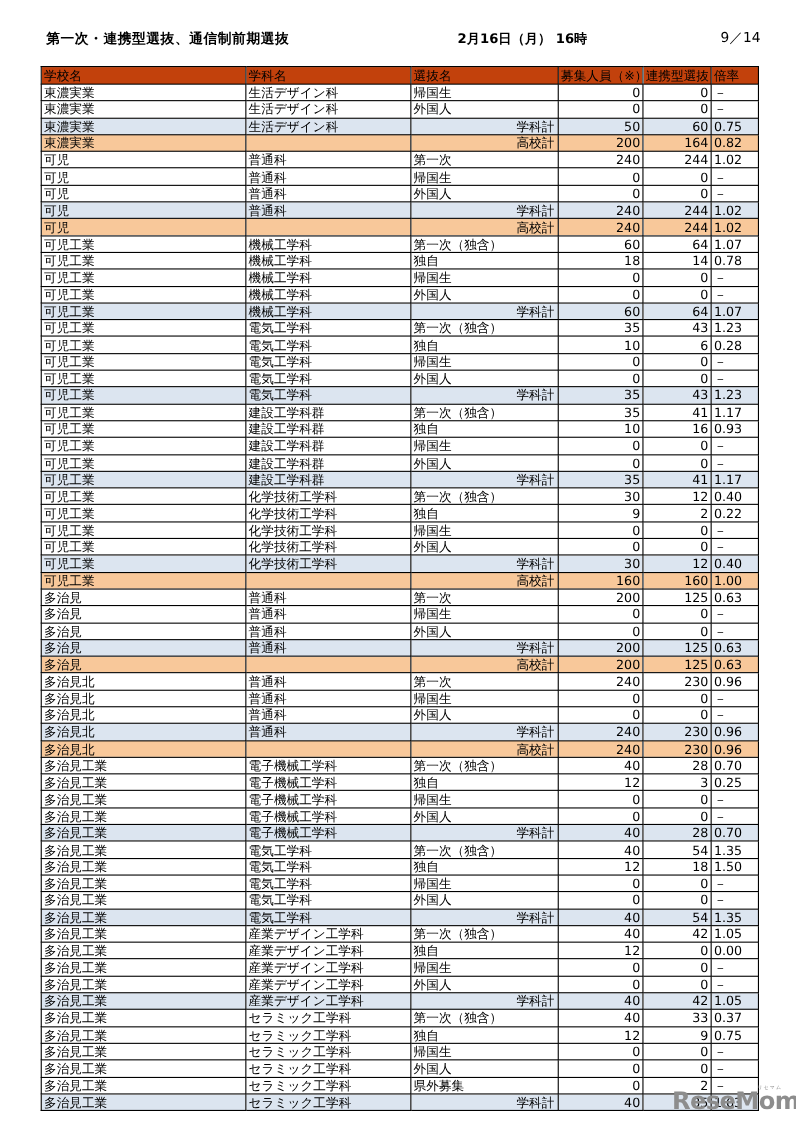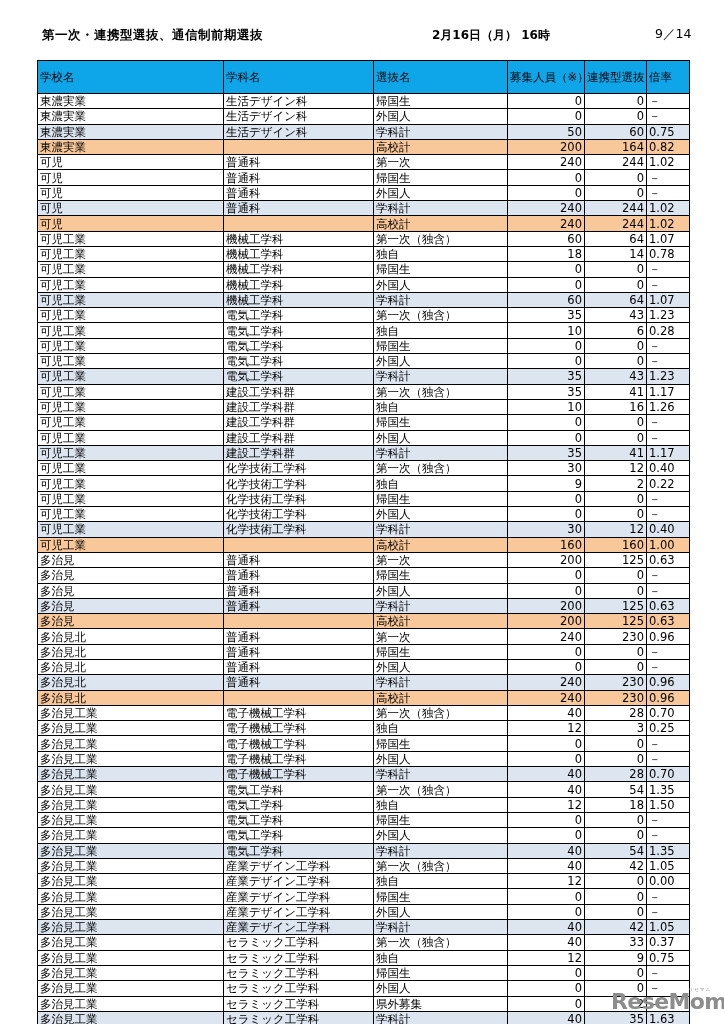--- a/index.html
+++ b/index.html
@@ -42,21 +42,20 @@
     line-height: 18px;
   }
   .doc-date {
     position: absolute;
     left: 416px;
     top: 0;
     font-size: 12px;
     font-weight: bold;
     white-space: nowrap;
     line-height: 18px;
-    margin-left: 16px;
   }
   .doc-page {
     position: absolute;
     left: 655px;
     top: -1px;
     font-size: 12.5px;
     font-weight: normal;
     white-space: nowrap;
     line-height: 18px;
   }
@@ -87,30 +86,30 @@
     height: 15.3px;
     padding: 0 2px;
     font-size: 11.5px;
     line-height: 14px;
     white-space: nowrap;
     overflow: hidden;
     box-sizing: border-box;
     vertical-align: middle;
   }
   table.stats thead th {
-    background: #0ea5e9;
+    background: #c2410c;
     font-weight: normal;
     text-align: left;
-    height: 33px;
+    height: 16px;
   }
   table.stats thead th.num { text-align: left; }
 
   td.school, td.dept { text-align: left; }
   td.sel   { text-align: left; }
-  td.sel.total-label { text-align: left; padding-right: 3px; }
+  td.sel.total-label { text-align: right; padding-right: 3px; }
   td.num   { text-align: right; padding-right: 4px; }
   td.ratio { text-align: left; padding-left: 4px; }
 
   tr.sub-total td { background: #dce5f0; }
   tr.school-total td { background: #f8c89a; }
   tr.sub-total td,
   tr.school-total td { border-top: 1.4px solid #000; border-bottom: 1.4px solid #000; }
 
   
   .logo {
@@ -332,21 +331,21 @@
             <td class="num">35</td>
             <td class="num">41</td>
             <td class="ratio">1.17</td>
           </tr>
           <tr>
             <td class="school">可児工業</td>
             <td class="dept">建設工学科群</td>
             <td class="sel">独自</td>
             <td class="num">10</td>
             <td class="num">16</td>
-            <td class="ratio">1.26</td>
+            <td class="ratio">0.93</td>
           </tr>
           <tr>
             <td class="school">可児工業</td>
             <td class="dept">建設工学科群</td>
             <td class="sel">帰国生</td>
             <td class="num">0</td>
             <td class="num">0</td>
             <td class="ratio">－</td>
           </tr>
           <tr>

